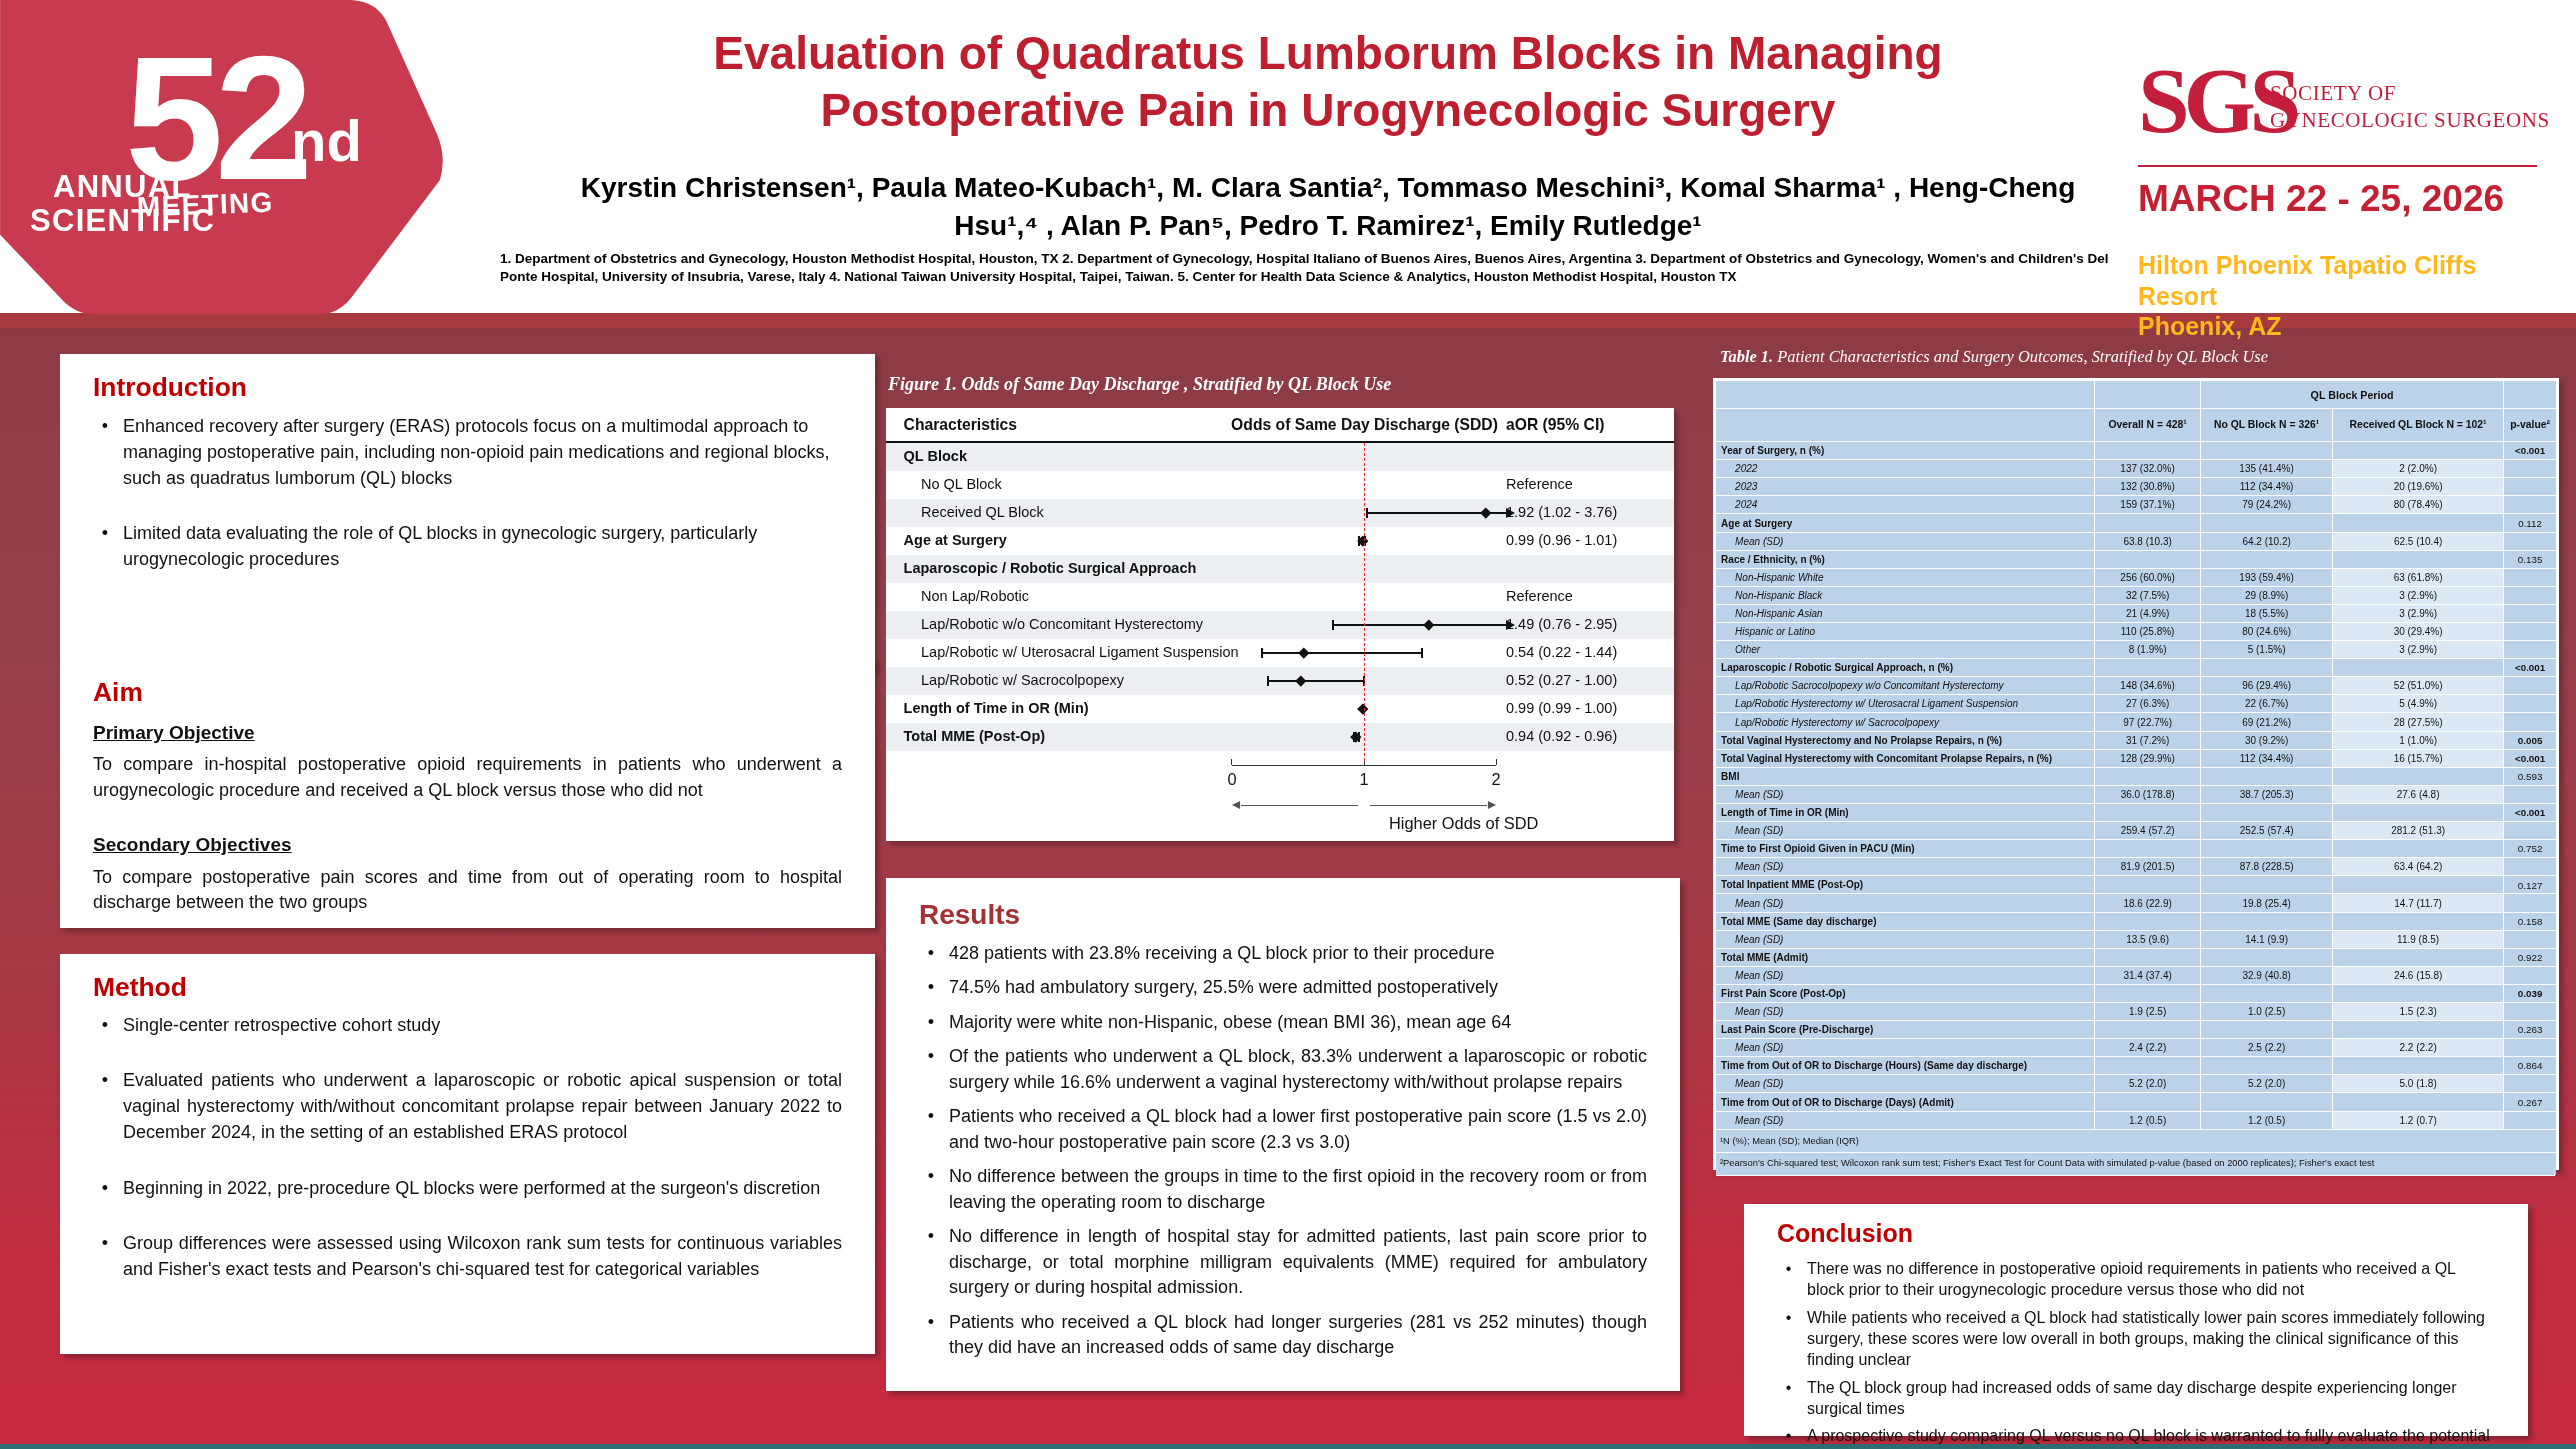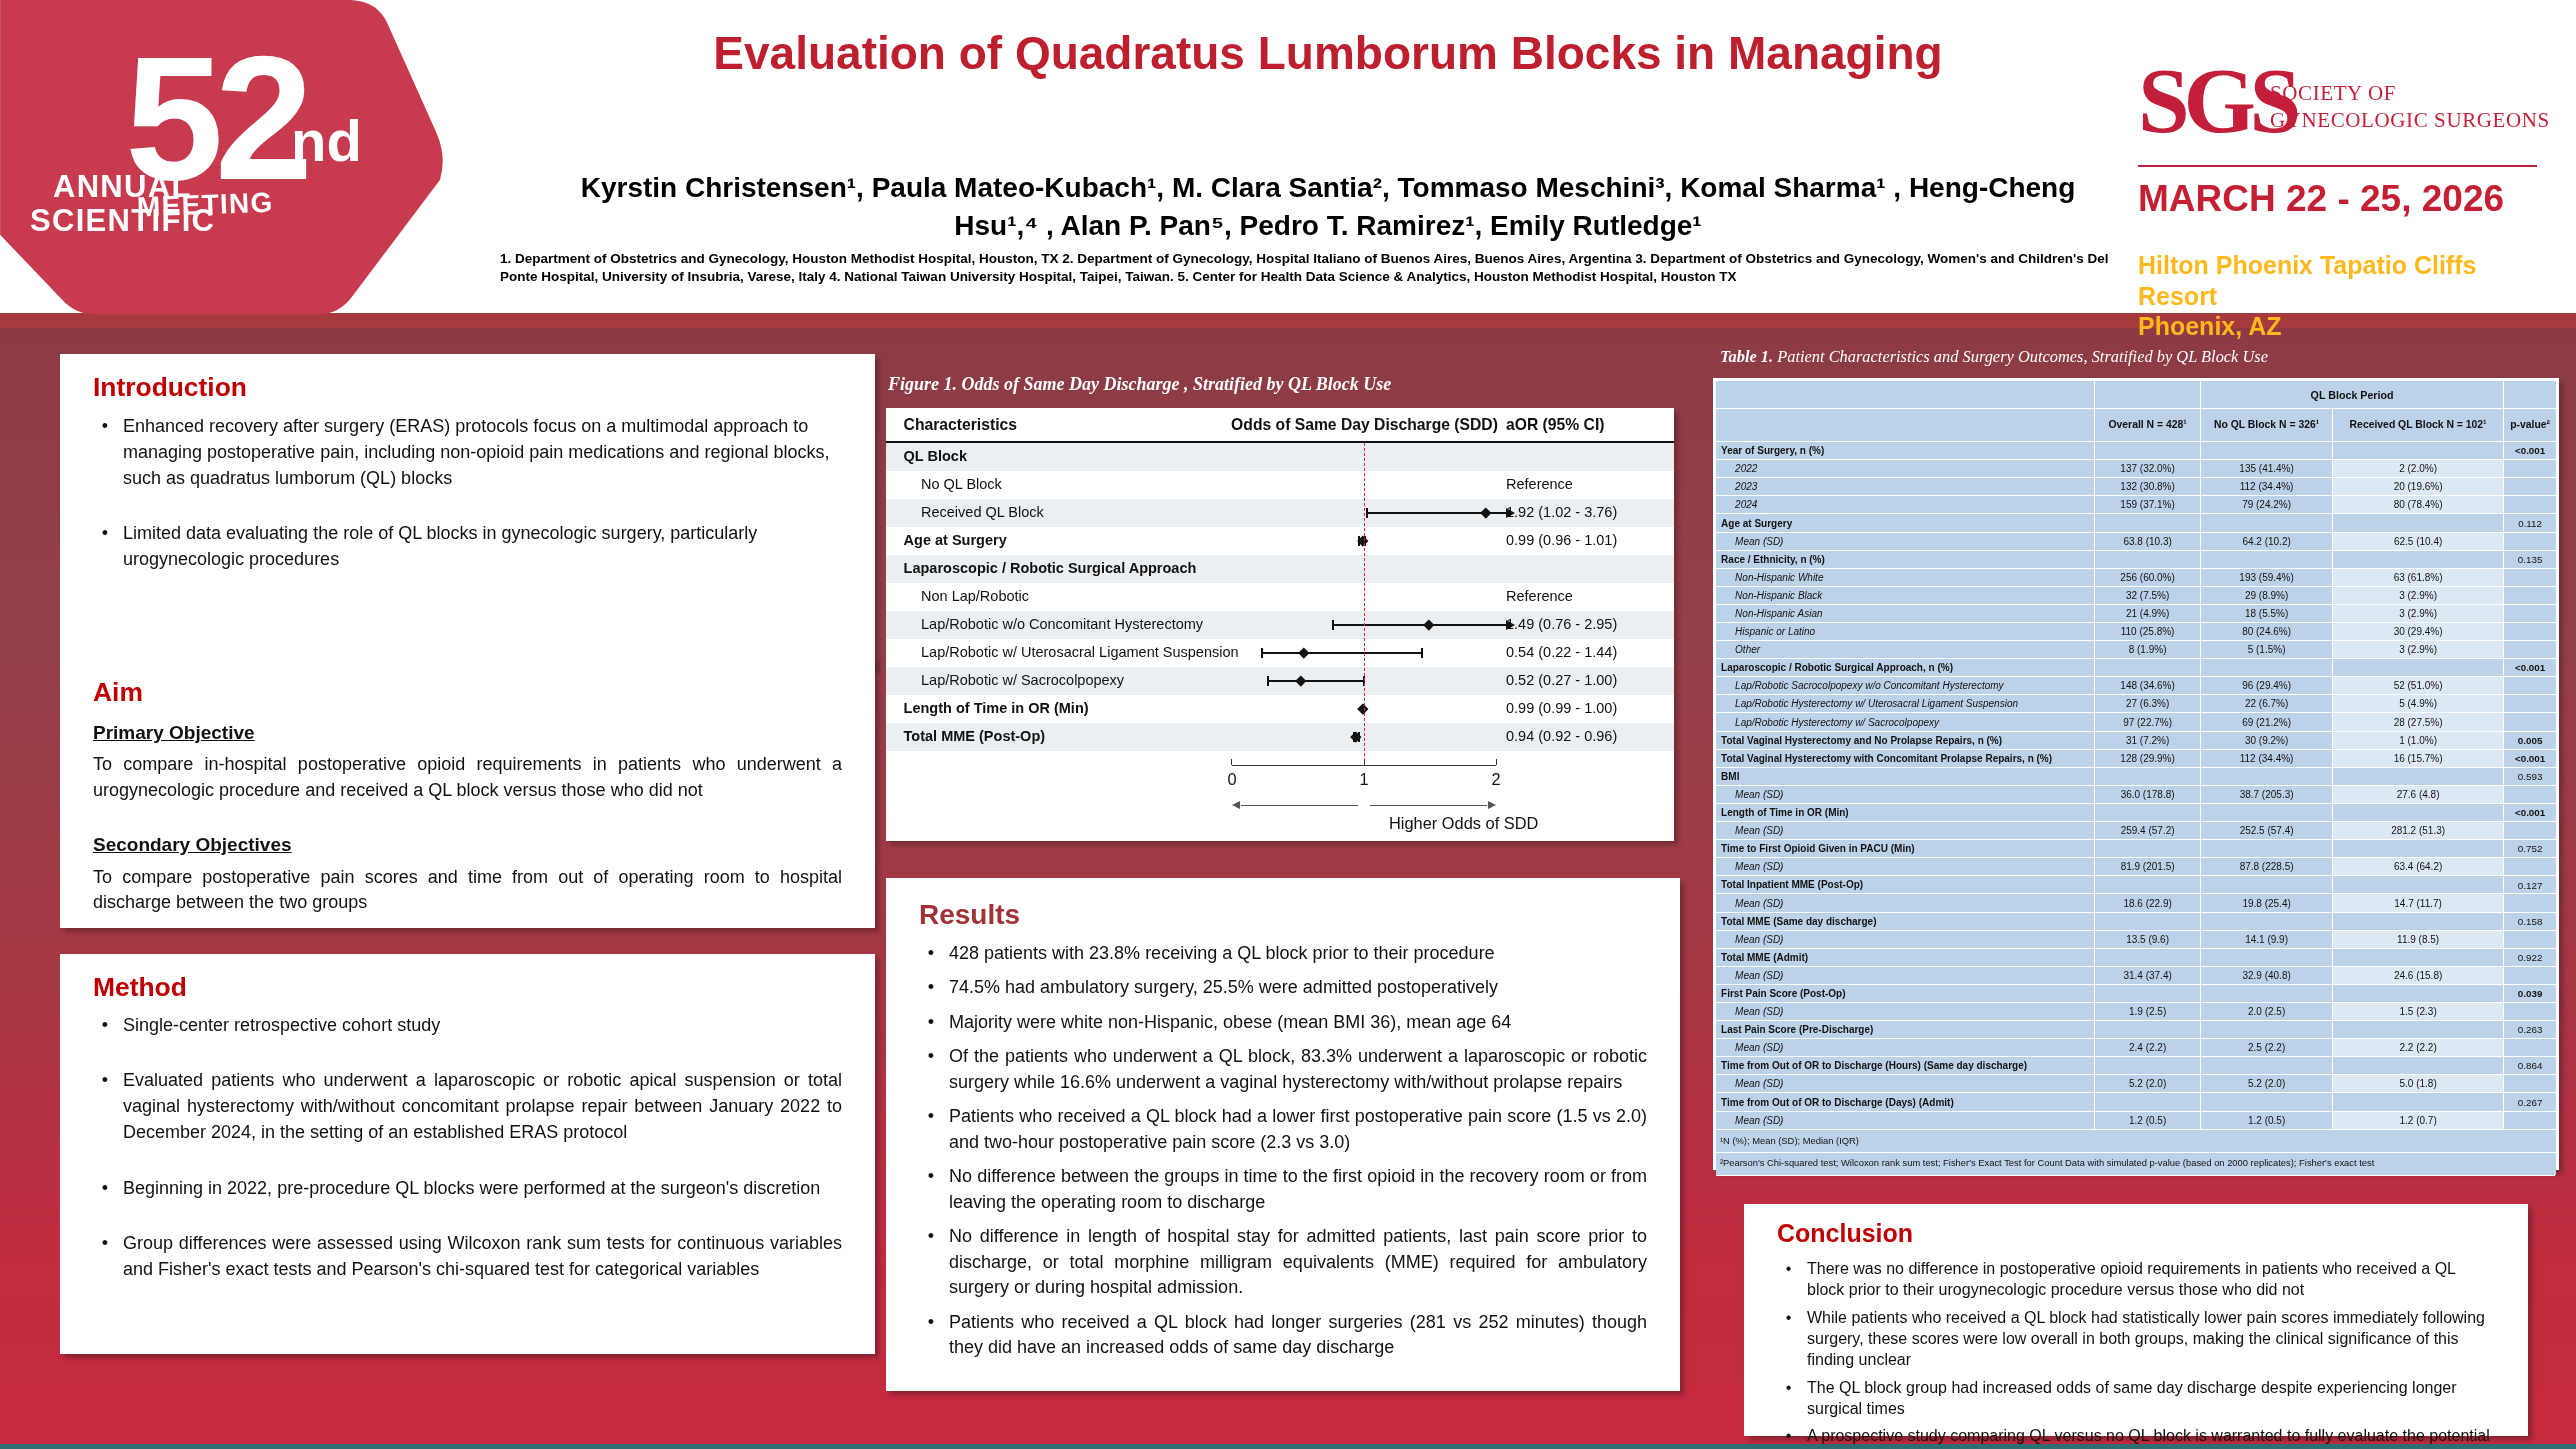--- a/index.html
+++ b/index.html
@@ -123,20 +123,21 @@
       </svg>
       <div class="badge-num">52</div>
       <div class="badge-ord">nd</div>
       <div class="badge-w1">ANNUAL</div>
       <div class="badge-w2">SCIENTIFIC</div>
       <div class="badge-w3">MEETING</div>
     </div>
 
     <div class="title-block">
       <div class="title-line">Evaluation of Quadratus Lumborum Blocks in Managing</div>
+      <div class="title-line">Postoperative Pain in Urogynecologic Surgery</div>
     </div>
 
     <div class="authors">
       <div class="a-line">Kyrstin Christensen¹, Paula Mateo-Kubach¹, M. Clara Santia², Tommaso Meschini³, Komal Sharma¹ , Heng-Cheng</div>
       <div class="a-line">Hsu¹,⁴ , Alan P. Pan⁵, Pedro T. Ramirez¹, Emily Rutledge¹</div>
     </div>
 
     <div class="affil">1. Department of Obstetrics and Gynecology, Houston Methodist Hospital, Houston, TX 2. Department of Gynecology, Hospital Italiano of Buenos Aires, Buenos Aires, Argentina 3. Department of Obstetrics and Gynecology, Women's and Children's Del Ponte Hospital, University of Insubria, Varese, Italy 4. National Taiwan University Hospital, Taipei, Taiwan. 5. Center for Health Data Science &amp; Analytics, Houston Methodist Hospital, Houston TX</div>
 
     <div class="sgs">
@@ -535,21 +536,21 @@
         <div class="trow">
           <div class="tcell lab cat">First Pain Score (Post-Op)</div>
           <div class="tcell cen"></div>
           <div class="tcell cen"></div>
           <div class="tcell cen"></div>
           <div class="tcell pcol sig">0.039</div>
         </div>
         <div class="trow">
           <div class="tcell lab sub">Mean (SD)</div>
           <div class="tcell cen">1.9 (2.5)</div>
-          <div class="tcell cen">2.0 (2.5)</div>
+          <div class="tcell cen">1.0 (2.5)</div>
           <div class="tcell cen recv-lite">1.5 (2.3)</div>
           <div class="tcell pcol"></div>
         </div>
         <div class="trow">
           <div class="tcell lab cat">Last Pain Score (Pre-Discharge)</div>
           <div class="tcell cen"></div>
           <div class="tcell cen"></div>
           <div class="tcell cen"></div>
           <div class="tcell pcol">0.263</div>
         </div>

